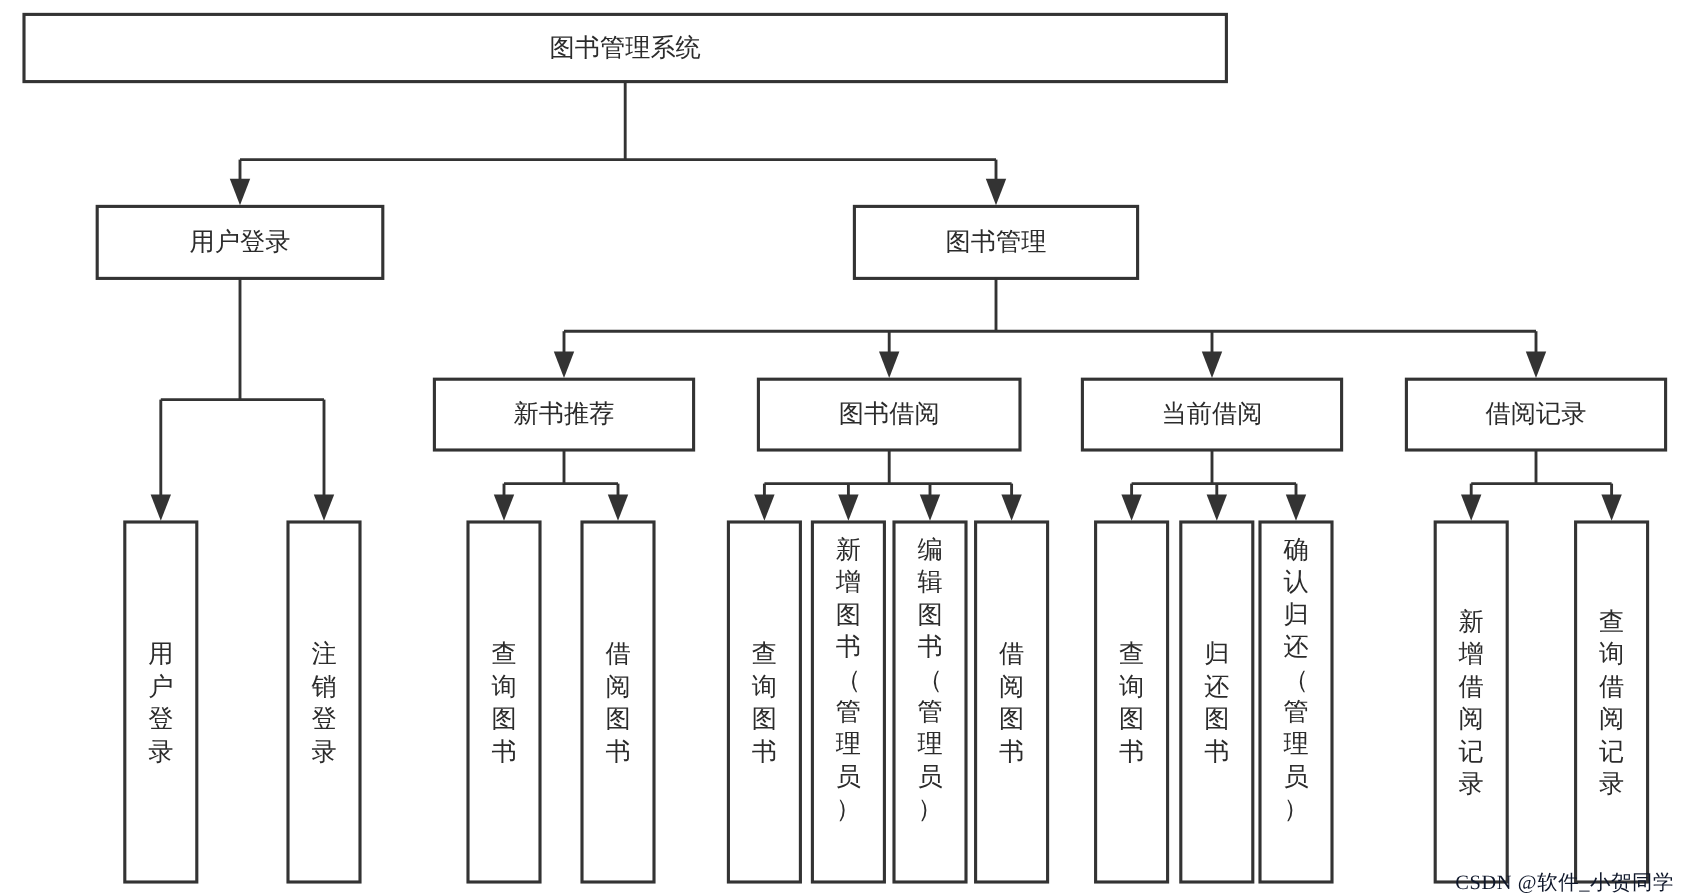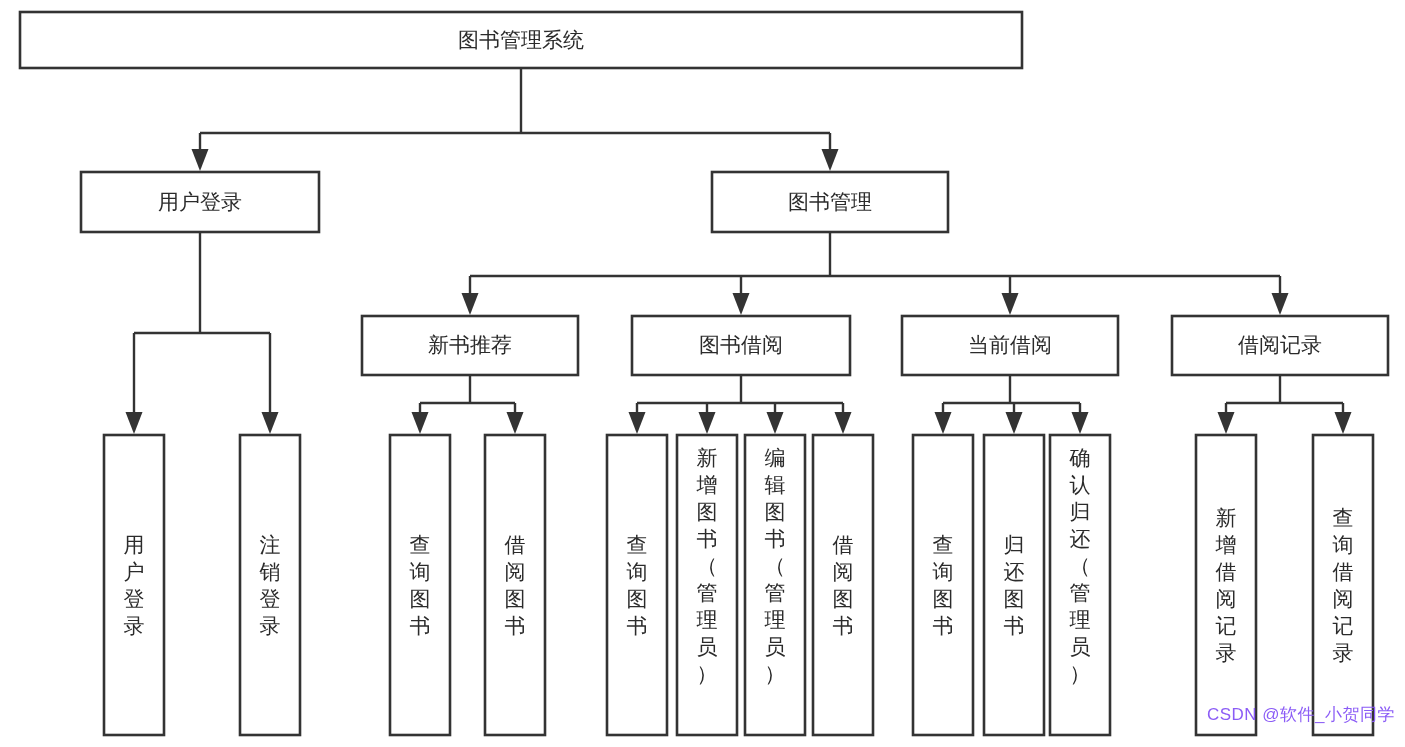--- a/index.html
+++ b/index.html
@@ -52,24 +52,24 @@
   }
   .node-label-vertical {
     fill: #2b2b2b;
     font-family: "Liberation Sans", "DejaVu Sans", sans-serif;
     font-size: 21px;
     text-anchor: middle;
   }
   .watermark-text {
     position: absolute;
     right: 10px;
-    bottom: 21px;
-    color: #8b5cf6;
+    bottom: 0;
+    color: #0f172a;
     font-size: 17px;
-    font-family: Liberation Sans, sans-serif;
+    font-family: Liberation Serif, serif;
     letter-spacing: 0.5px;
     white-space: nowrap;
     user-select: none;
   }
 </style>
 </head>
 <body>
 
 <div id="diagram-root">
 

